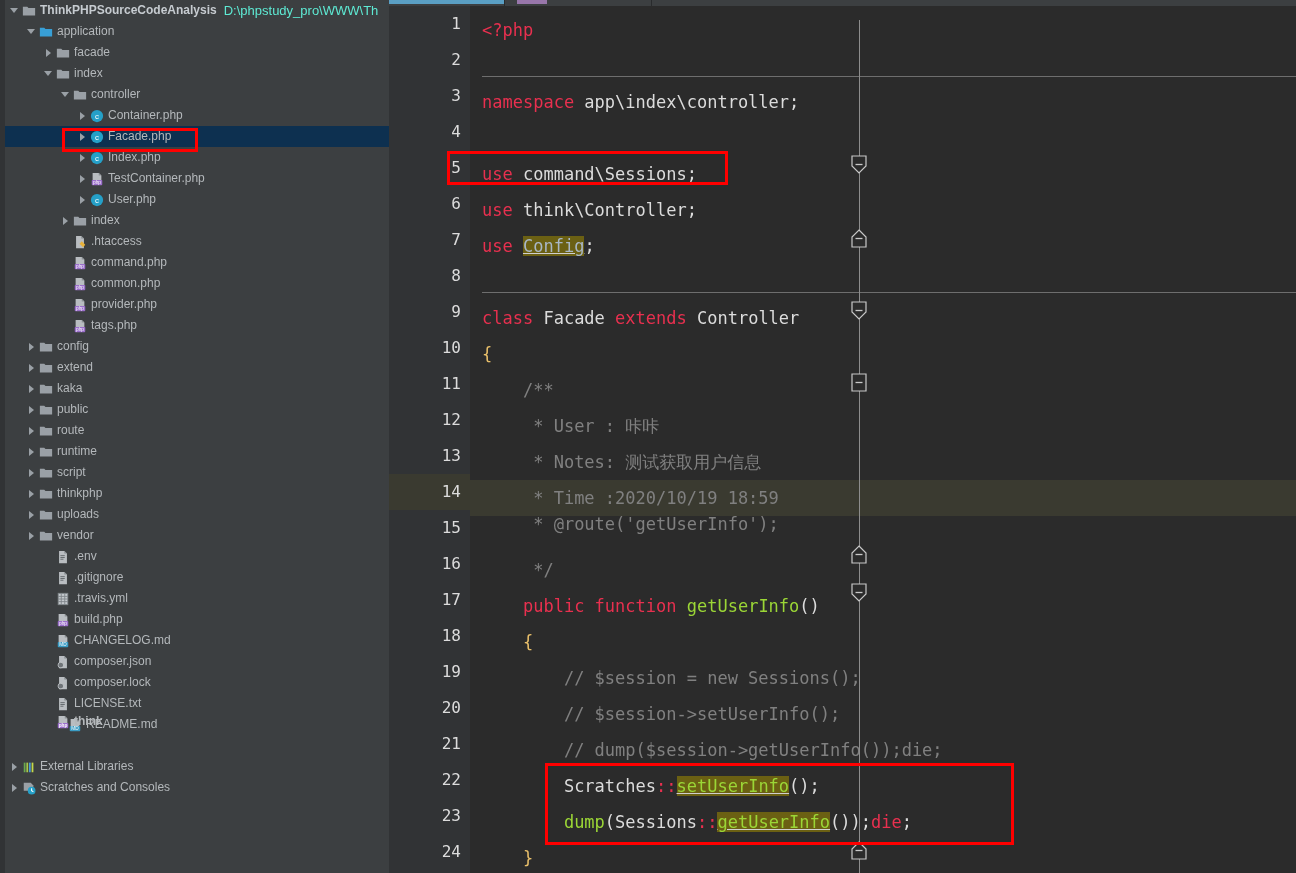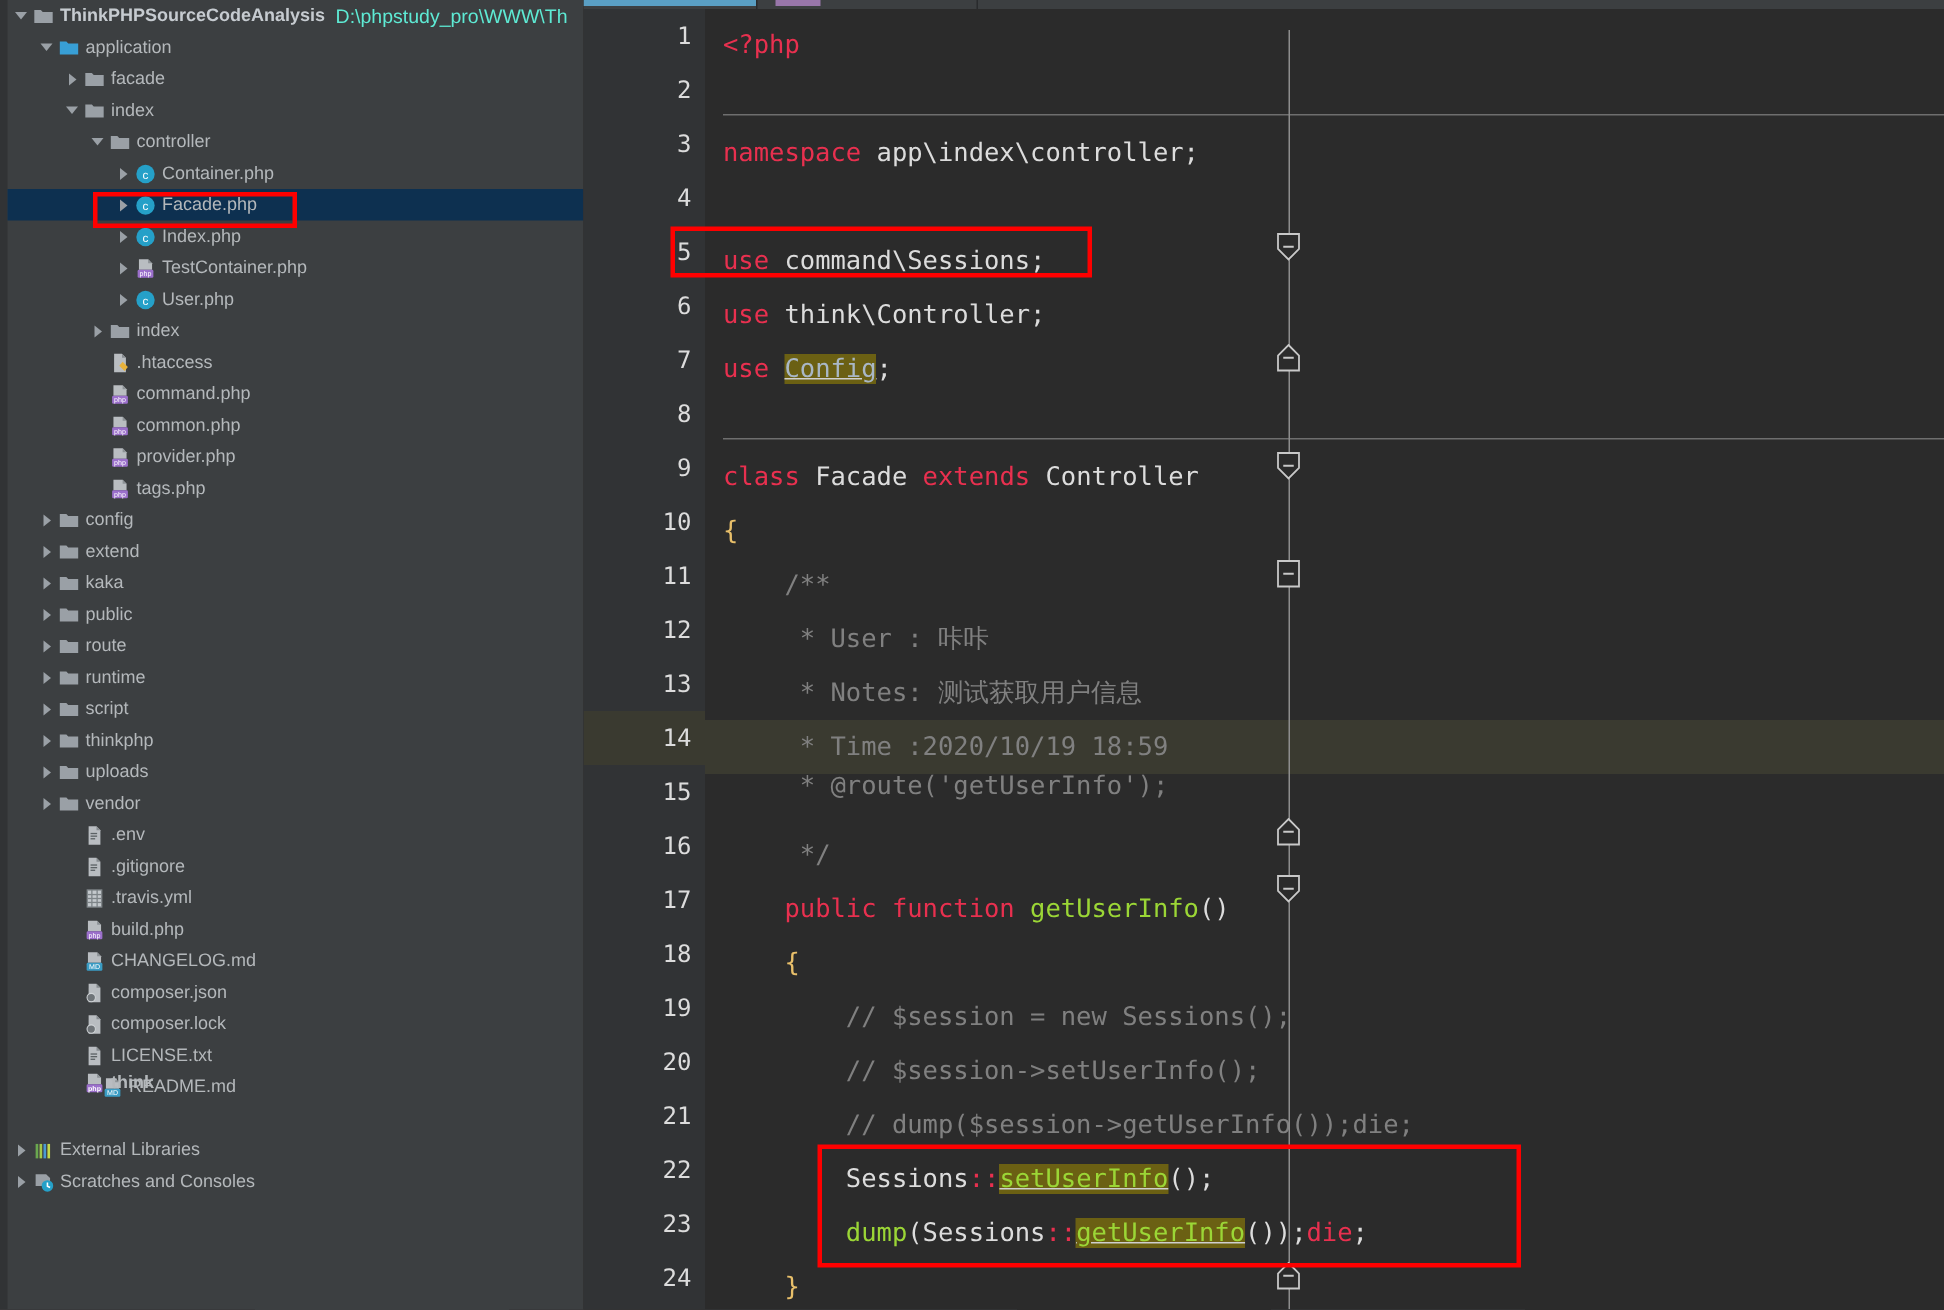--- a/index.html
+++ b/index.html
@@ -646,21 +646,21 @@
         <div class="codeline" style="top: 402px; left: 12px;"><span class="plain">&nbsp;&nbsp;&nbsp;&nbsp;&nbsp;</span><span class="cmt">* User : 咔咔</span></div>
         <div class="codeline" style="top: 438px; left: 12px;"><span class="plain">&nbsp;&nbsp;&nbsp;&nbsp;&nbsp;</span><span class="cmt">* Notes: 测试获取用户信息</span></div>
         <div class="codeline" style="top: 474px; left: 12px;"><span class="plain">&nbsp;&nbsp;&nbsp;&nbsp;&nbsp;</span><span class="cmt">* Time :2020/10/19 18:59</span></div>
         <div class="codeline" style="top: 488px; left: 12px; margin-top: 12px;"><span class="plain">&nbsp;&nbsp;&nbsp;&nbsp;&nbsp;</span><span class="cmt">* @route('getUserInfo');</span></div>
         <div class="codeline" style="top: 546px; left: 12px;"><span class="plain">&nbsp;&nbsp;&nbsp;&nbsp;&nbsp;</span><span class="cmt">*/</span></div>
         <div class="codeline" style="top: 582px; left: 12px;"><span class="plain">&nbsp;&nbsp;&nbsp;&nbsp;</span><span class="php-kw">public function</span><span class="plain"> </span><span class="fn">getUserInfo</span><span class="plain">()</span></div>
         <div class="codeline" style="top: 618px; left: 12px;"><span class="plain">&nbsp;&nbsp;&nbsp;&nbsp;</span><span class="curly">{</span></div>
         <div class="codeline" style="top: 654px; left: 12px;"><span class="plain">&nbsp;&nbsp;&nbsp;&nbsp;&nbsp;&nbsp;&nbsp;&nbsp;</span><span class="cmt">// $session = new Sessions();</span></div>
         <div class="codeline" style="top: 690px; left: 12px;"><span class="plain">&nbsp;&nbsp;&nbsp;&nbsp;&nbsp;&nbsp;&nbsp;&nbsp;</span><span class="cmt">// $session-&gt;setUserInfo();</span></div>
         <div class="codeline" style="top: 726px; left: 12px;"><span class="plain">&nbsp;&nbsp;&nbsp;&nbsp;&nbsp;&nbsp;&nbsp;&nbsp;</span><span class="cmt">// dump($session-&gt;getUserInfo());die;</span></div>
-        <div class="codeline" style="top: 762px; left: 12px;"><span class="plain">&nbsp;&nbsp;&nbsp;&nbsp;&nbsp;&nbsp;&nbsp;&nbsp;</span><span class="plain">Sessions</span><span class="cc">::</span><span class="hl-u" style="color:#9bd636">setUserInfo</span><span class="plain">();</span></div>
+        <div class="codeline" style="top: 762px; left: 12px;"><span class="plain">&nbsp;&nbsp;&nbsp;&nbsp;&nbsp;&nbsp;&nbsp;&nbsp;</span><span class="plain">Scratches</span><span class="cc">::</span><span class="hl-u" style="color:#9bd636">setUserInfo</span><span class="plain">();</span></div>
         <div class="codeline" style="top: 798px; left: 12px;"><span class="plain">&nbsp;&nbsp;&nbsp;&nbsp;&nbsp;&nbsp;&nbsp;&nbsp;</span><span class="fn">dump</span><span class="plain">(Sessions</span><span class="cc">::</span><span class="hl-u" style="color:#9bd636">getUserInfo</span><span class="plain">());</span><span class="cc">die</span><span class="plain">;</span></div>
         <div class="codeline" style="top: 834px; left: 12px;"><span class="plain">&nbsp;&nbsp;&nbsp;&nbsp;</span><span class="curly">}</span></div>
       </div>
 
   <div class="sep-line" style="top: 76px; left: 93px; width: 814px;"></div>
       <div class="sep-line" style="top: 292px; left: 93px; width: 814px;"></div>
       <div style="position: absolute; left: 470px; top: 20px; width: 1px; height: 853px; background: rgb(141, 141, 141);"></div>
       <div style="position: absolute; left: 462px; top: 155px; width: 17px; height: 19px;"><svg width="17" height="19" viewBox="0 0 17 19">
           <polygon points="1,1 15,1 15,11 8,18 1,11" fill="#2b2b2b" stroke="#c8c8c8" stroke-width="1.2"></polygon>
           <line x1="4.5" y1="9.5" x2="11.5" y2="9.5" stroke="#c8c8c8" stroke-width="1.3"></line>

